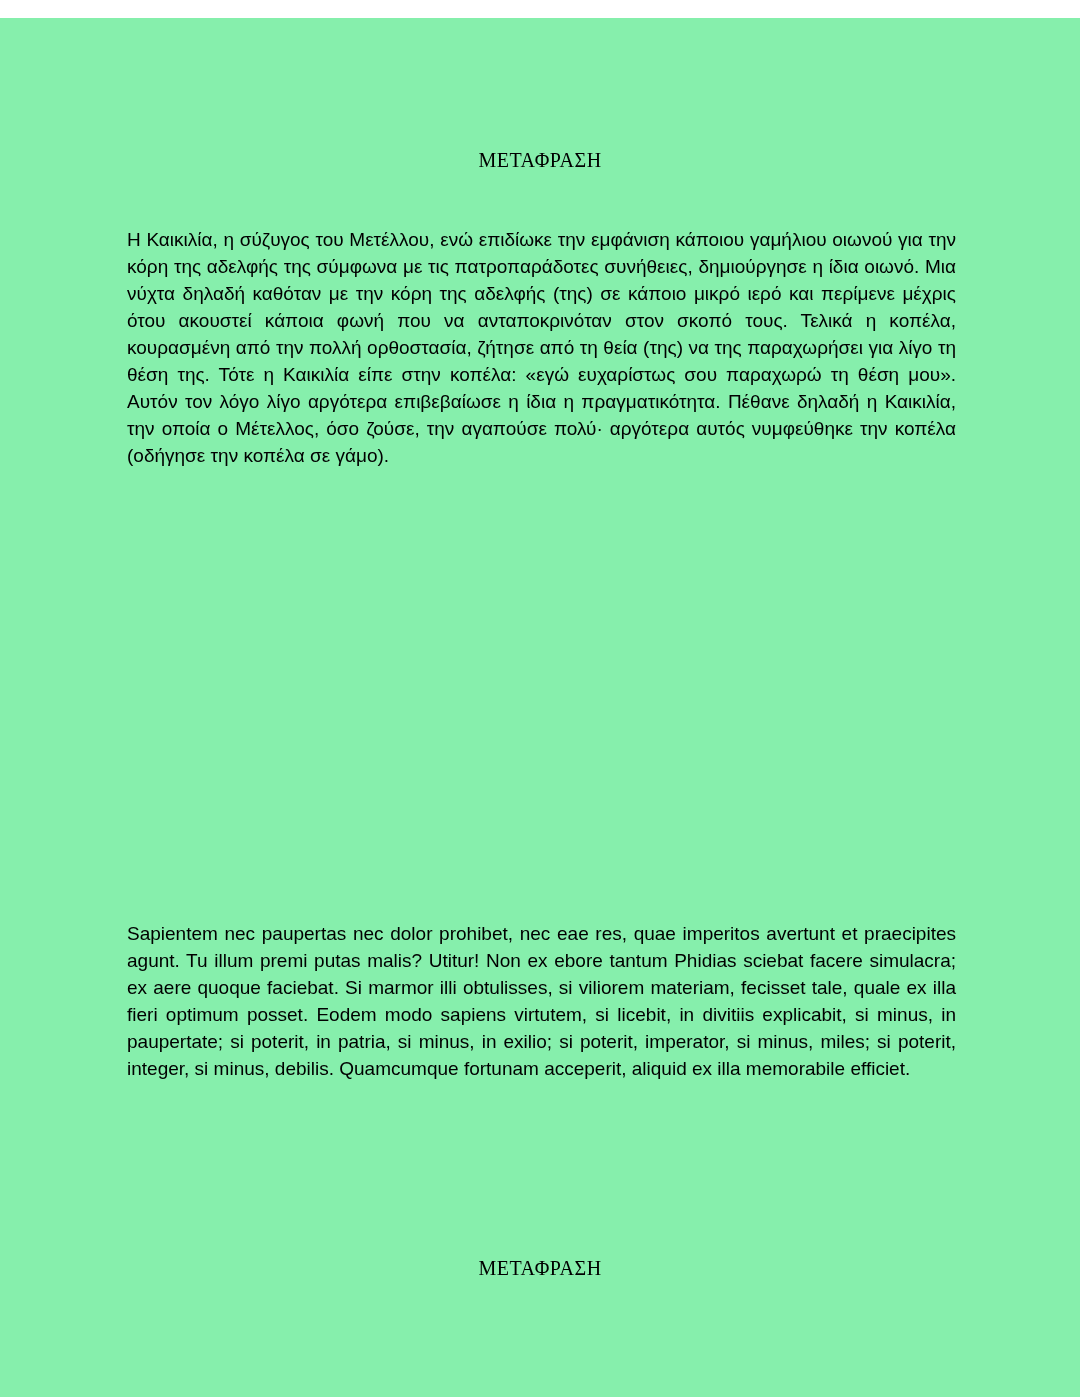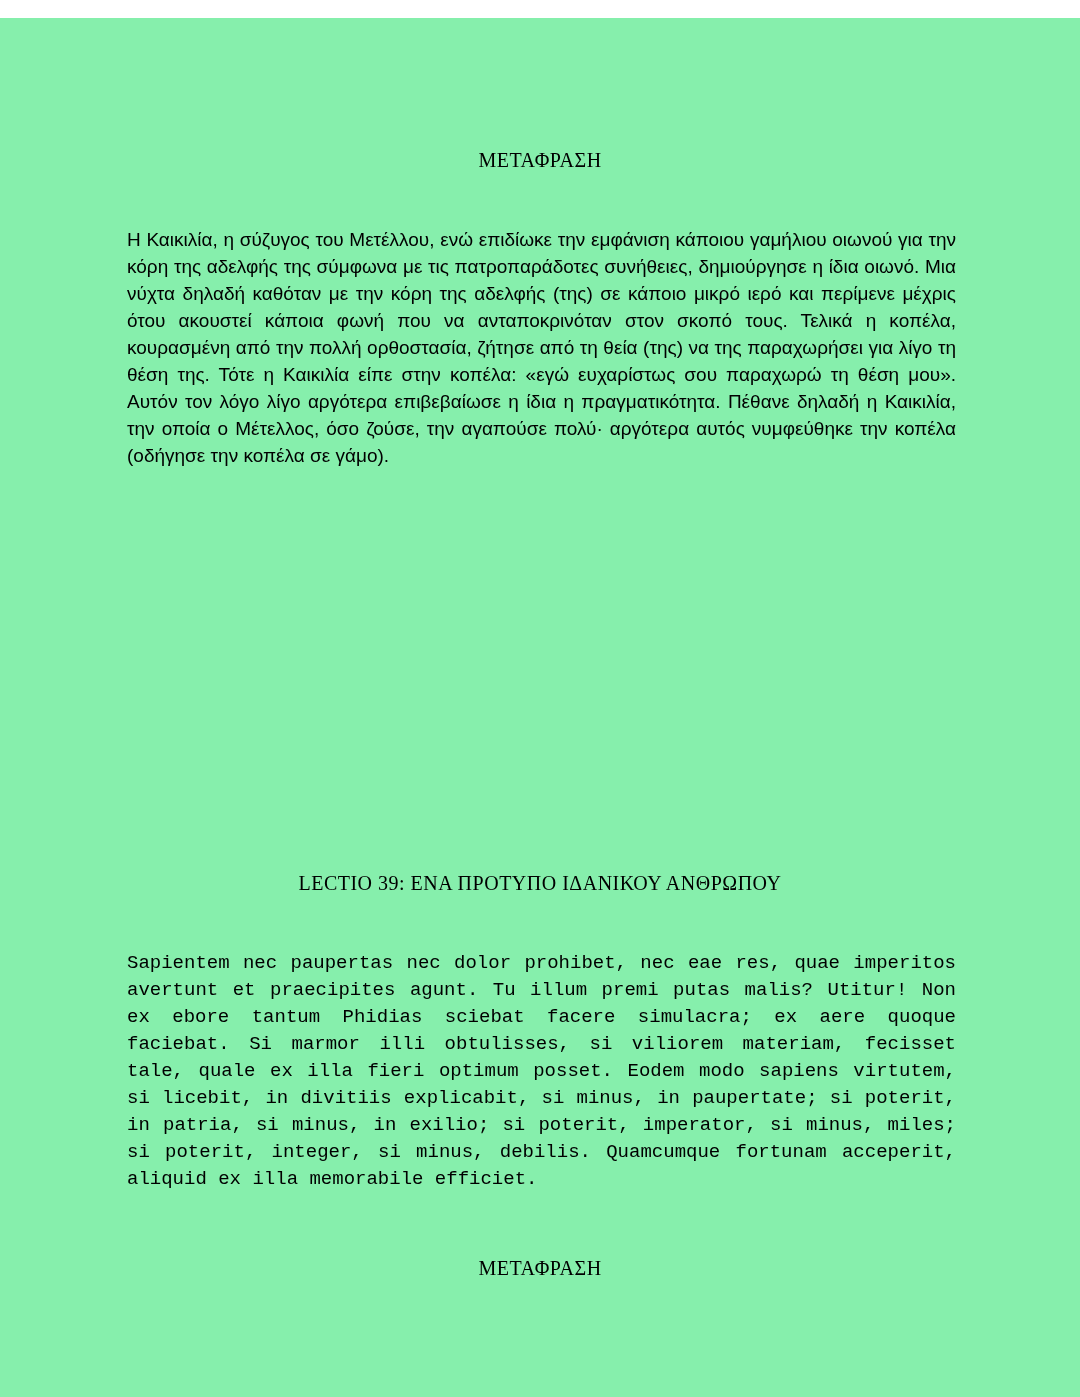--- a/index.html
+++ b/index.html
@@ -36,30 +36,29 @@
     left: 127px;
     width: 829px;
     margin: 0;
     text-align: justify;
     font-family: "Liberation Sans", "DejaVu Sans", sans-serif;
     font-size: 19px;
     line-height: 27px;
     color: #000000;
   }
   .paragraph-greek { top: 208px; }
-  .paragraph-latin { top: 932px; font-family: Liberation Mono, monospace; }
+  .paragraph-latin { top: 902px; }
 </style>
 </head>
 <body>
 
 <div class="page">
 
   <h2 class="doc-heading heading-1">ΜΕΤΑΦΡΑΣΗ</h2>
 
   <p class="doc-paragraph paragraph-greek">Η Καικιλία, η σύζυγος του Μετέλλου, ενώ επιδίωκε την εμφάνιση κάποιου γαμήλιου οιωνού για την κόρη της αδελφής της σύμφωνα με τις πατροπαράδοτες συνήθειες, δημιούργησε η ίδια οιωνό. Μια νύχτα δηλαδή καθόταν με την κόρη της αδελφής (της) σε κάποιο μικρό ιερό και περίμενε μέχρις ότου ακουστεί κάποια φωνή που να ανταποκρινόταν στον σκοπό τους. Τελικά η κοπέλα, κουρασμένη από την πολλή ορθοστασία, ζήτησε από τη θεία (της) να της παραχωρήσει για λίγο τη θέση της. Τότε η Καικιλία είπε στην κοπέλα: «εγώ ευχαρίστως σου παραχωρώ τη θέση μου». Αυτόν τον λόγο λίγο αργότερα επιβεβαίωσε η ίδια η πραγματικότητα. Πέθανε δηλαδή η Καικιλία, την οποία ο Μέτελλος, όσο ζούσε, την αγαπούσε πολύ· αργότερα αυτός νυμφεύθηκε την κοπέλα (οδήγησε την κοπέλα σε γάμο).</p>
 
-  <h2 class="doc-heading heading-2">LECTIO 39: ΕΝΑ ΠΡΟΤΥΠΟ ΙΔΑΝΙΚΟΥ ΑΝΘΡΩΠΟΥ</h2>
 
   <p class="doc-paragraph paragraph-latin">Sapientem nec paupertas nec dolor prohibet, nec eae res, quae imperitos avertunt et praecipites agunt. Tu illum premi putas malis? Utitur! Non ex ebore tantum Phidias sciebat facere simulacra; ex aere quoque faciebat. Si marmor illi obtulisses, si viliorem materiam, fecisset tale, quale ex illa fieri optimum posset. Eodem modo sapiens virtutem, si licebit, in divitiis explicabit, si minus, in paupertate; si poterit, in patria, si minus, in exilio; si poterit, imperator, si minus, miles; si poterit, integer, si minus, debilis. Quamcumque fortunam acceperit, aliquid ex illa memorabile efficiet.</p>
 
   <h2 class="doc-heading heading-3">ΜΕΤΑΦΡΑΣΗ</h2>
 
 </div>
 
 </body></html>

